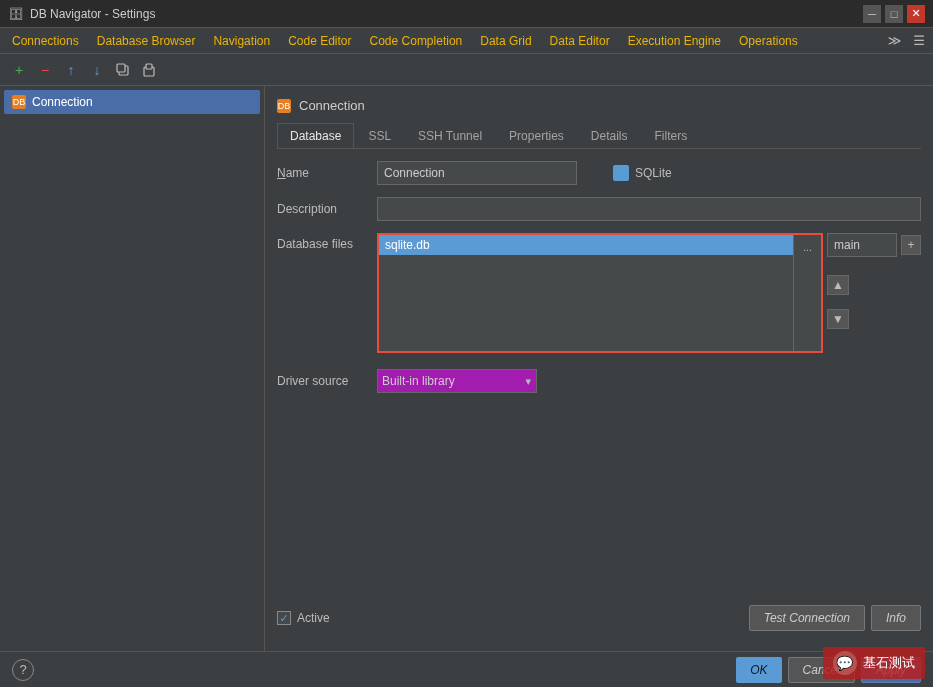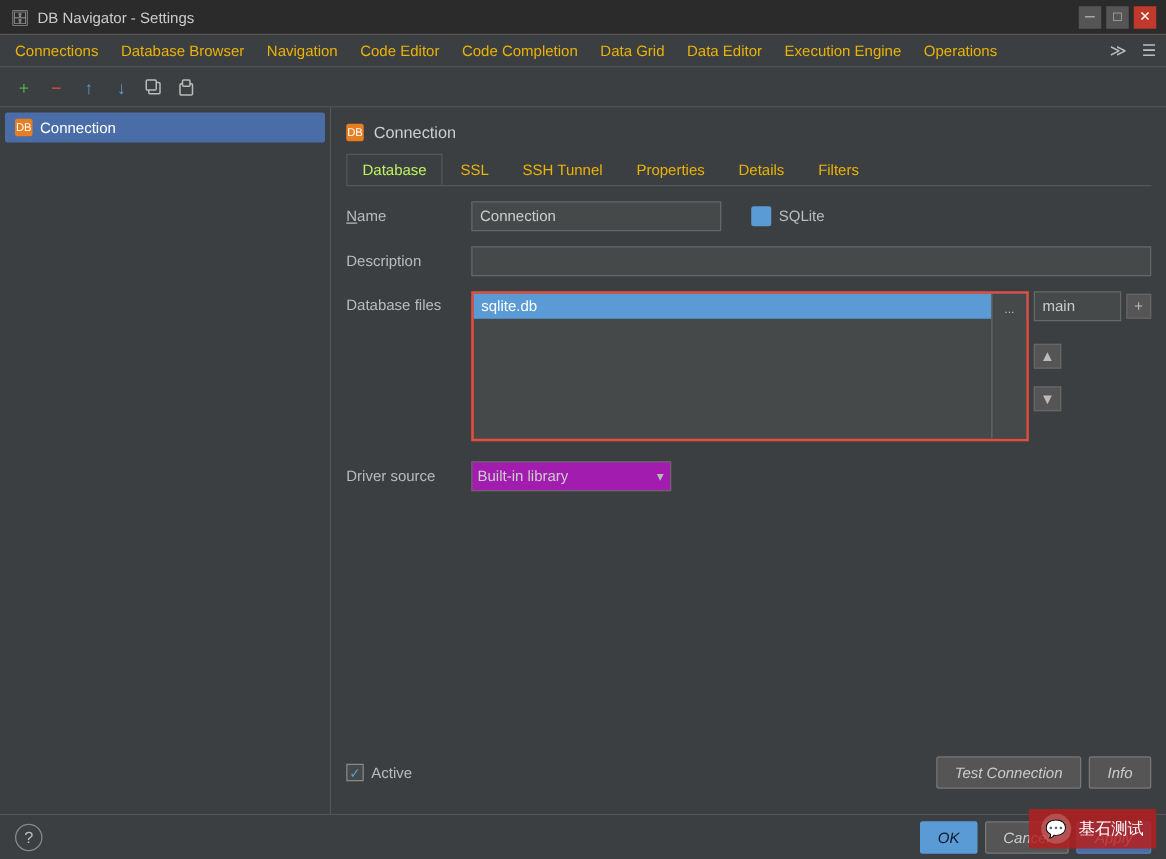--- a/index.html
+++ b/index.html
@@ -177,31 +177,31 @@
 
     
     .tab-bar {
       display: flex;
       border-bottom: 1px solid #555;
       margin-bottom: 12px;
     }
     .tab {
       padding: 5px 12px;
       cursor: pointer;
-      color: #eab308;
+      color: #a3a3a3;
       border: 1px solid transparent;
       border-bottom: none;
       font-size: 12px;
       background: transparent;
       margin-right: 1px;
     }
     .tab.active {
       background: #3c3f41;
       border-color: #555 #555 transparent;
-      color: #bef264;
+      color: #e5e5e5;
     }
 
     
     .form-row {
       display: flex;
       align-items: center;
       margin-bottom: 12px;
     }
     .form-label {
       width: 100px;
@@ -322,21 +322,21 @@
       color: #bbbbbb;
       pointer-events: none;
       font-size: 11px;
     }
 
     
     .sqlite-badge {
       display: flex;
       align-items: center;
       gap: 6px;
-      margin-left: 12px;
+      margin-left: 24px;
     }
     .sqlite-icon {
       width: 16px;
       height: 16px;
       background: #5b9bd5;
       border-radius: 2px;
     }
     .active-checkbox {
       display: flex;
       align-items: center;

